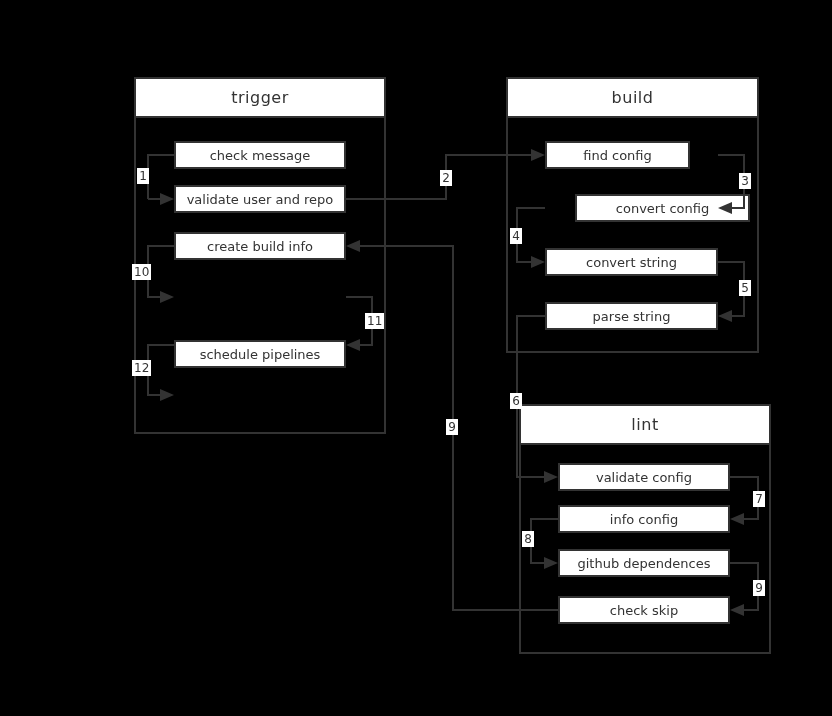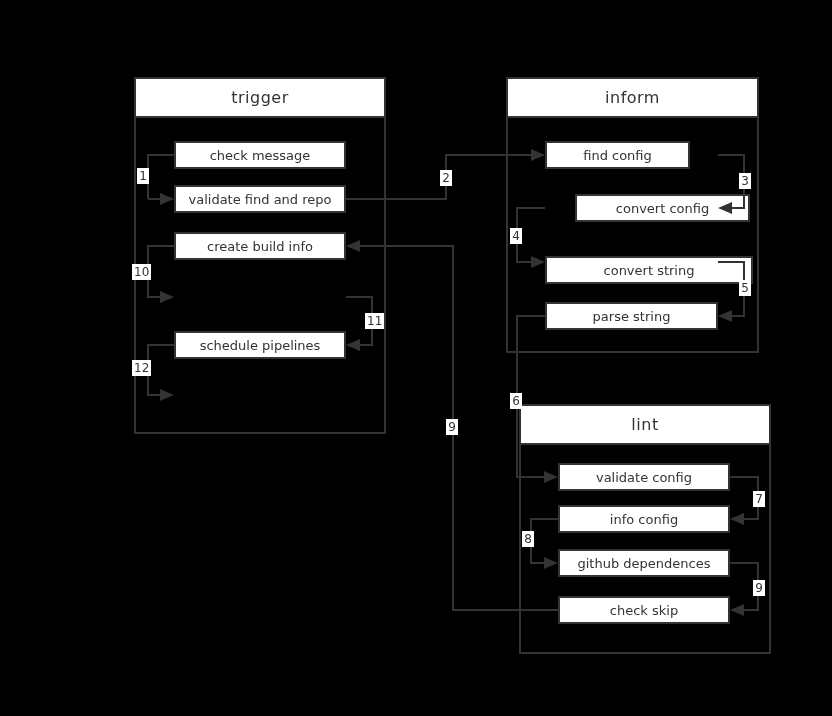--- a/index.html
+++ b/index.html
@@ -32,37 +32,37 @@
 
 <div class="canvas">
 
   <div class="ctr" style="left:134px;top:77px;width:252px;height:357px">
     <div class="ctr-header">
       <span>trigger</span>
     </div>
   </div>
   <div class="ctr" style="left:506px;top:77px;width:253px;height:276px">
     <div class="ctr-header">
-      <span>inform</span>
+      <span>build</span>
     </div>
   </div>
   <div class="ctr" style="left:519px;top:404px;width:252px;height:250px">
     <div class="ctr-header">
       <span>lint</span>
     </div>
   </div>
 
   <div class="node" style="left:174px;top:141px;width:172px">check message</div>
-  <div class="node" style="left:174px;top:185px;width:172px">validate find and repo</div>
+  <div class="node" style="left:174px;top:185px;width:172px">validate user and repo</div>
   <div class="node" style="left:174px;top:232px;width:172px">create build info</div>
-  <div class="node" style="left:174px;top:331px;width:172px">schedule pipelines</div>
+  <div class="node" style="left:174px;top:340px;width:172px">schedule pipelines</div>
 
   <div class="node" style="left:545px;top:141px;width:145px">find config</div>
   <div class="node" style="left:575px;top:194px;width:175px">convert config</div>
-  <div class="node" style="left:545px;top:256px;width:208px">convert string</div>
+  <div class="node" style="left:545px;top:248px;width:173px">convert string</div>
   <div class="node" style="left:558px;top:463px;width:172px">validate config</div>
 
   <div class="node" style="left:545px;top:302px;width:173px">parse string</div>
   <div class="node" style="left:558px;top:505px;width:172px">info config</div>
   <div class="node" style="left:558px;top:549px;width:172px">github dependences</div>
   <div class="node" style="left:558px;top:596px;width:172px">check skip</div>
 
   <div class="hl" style="left:148px;top:154px;width:26px"></div>
   <div class="vl" style="left:147px;top:154px;height:45px"></div>
   <div class="hl" style="left:148px;top:198px;width:14px"></div>

